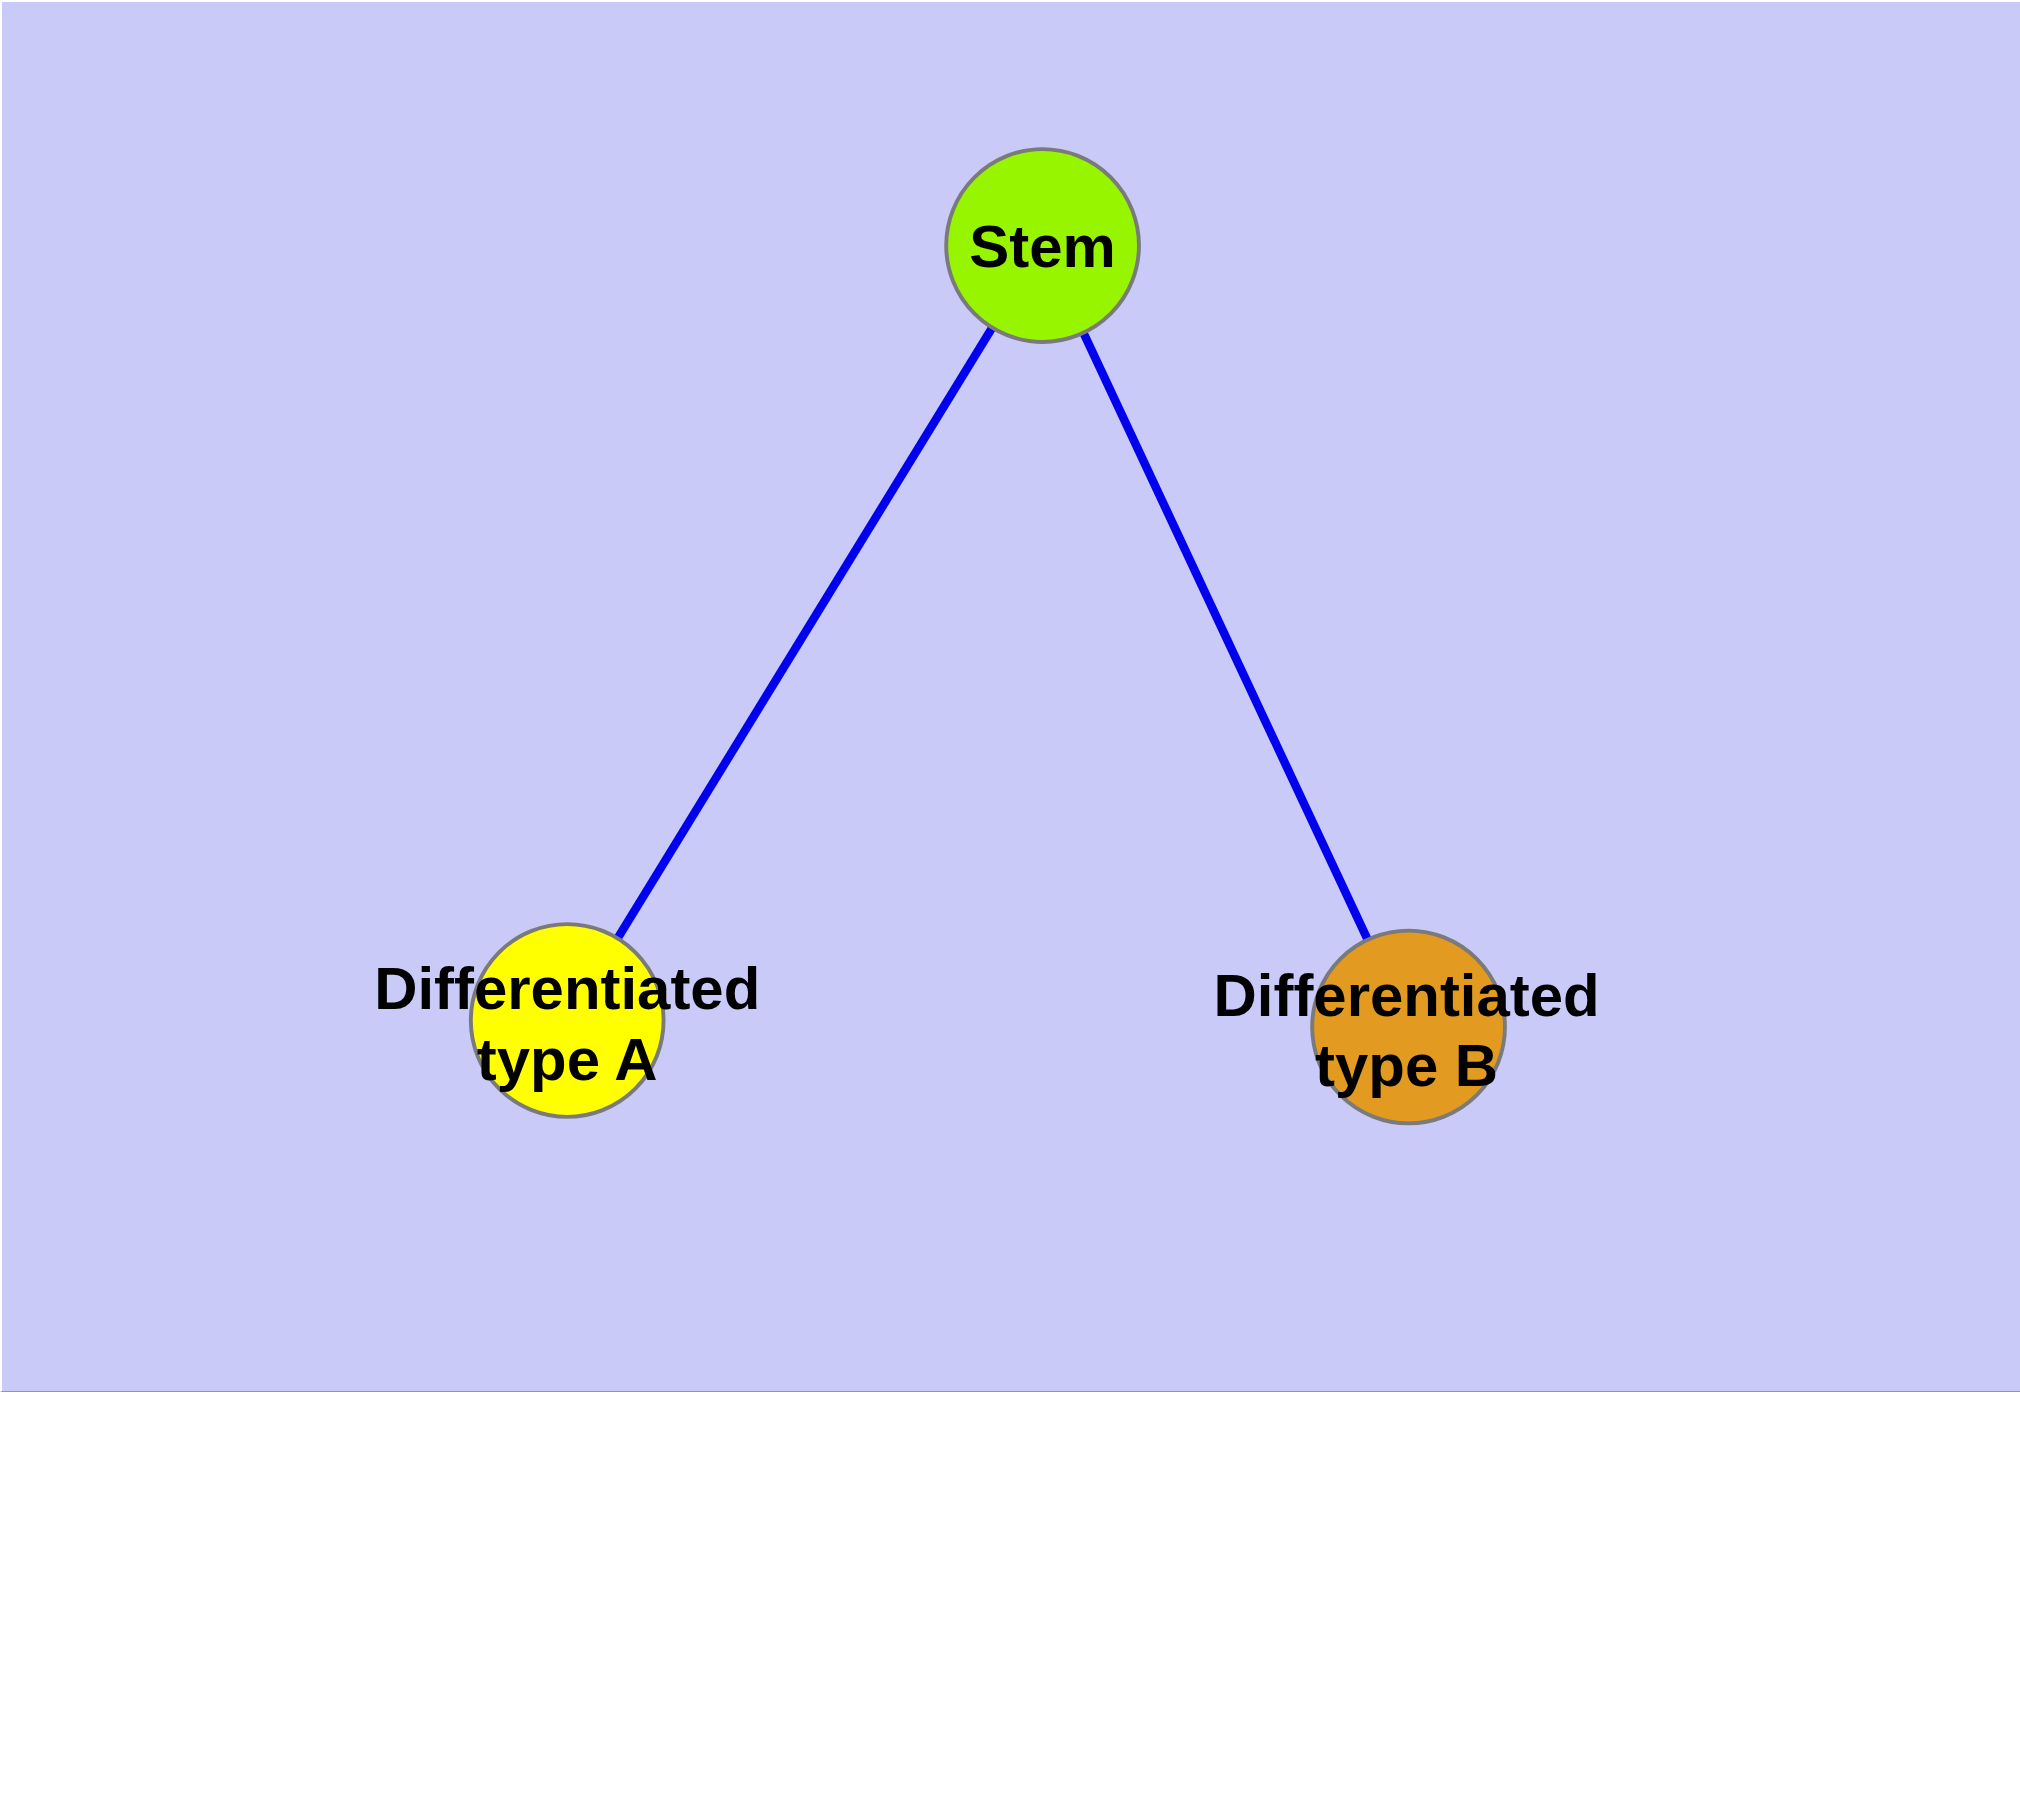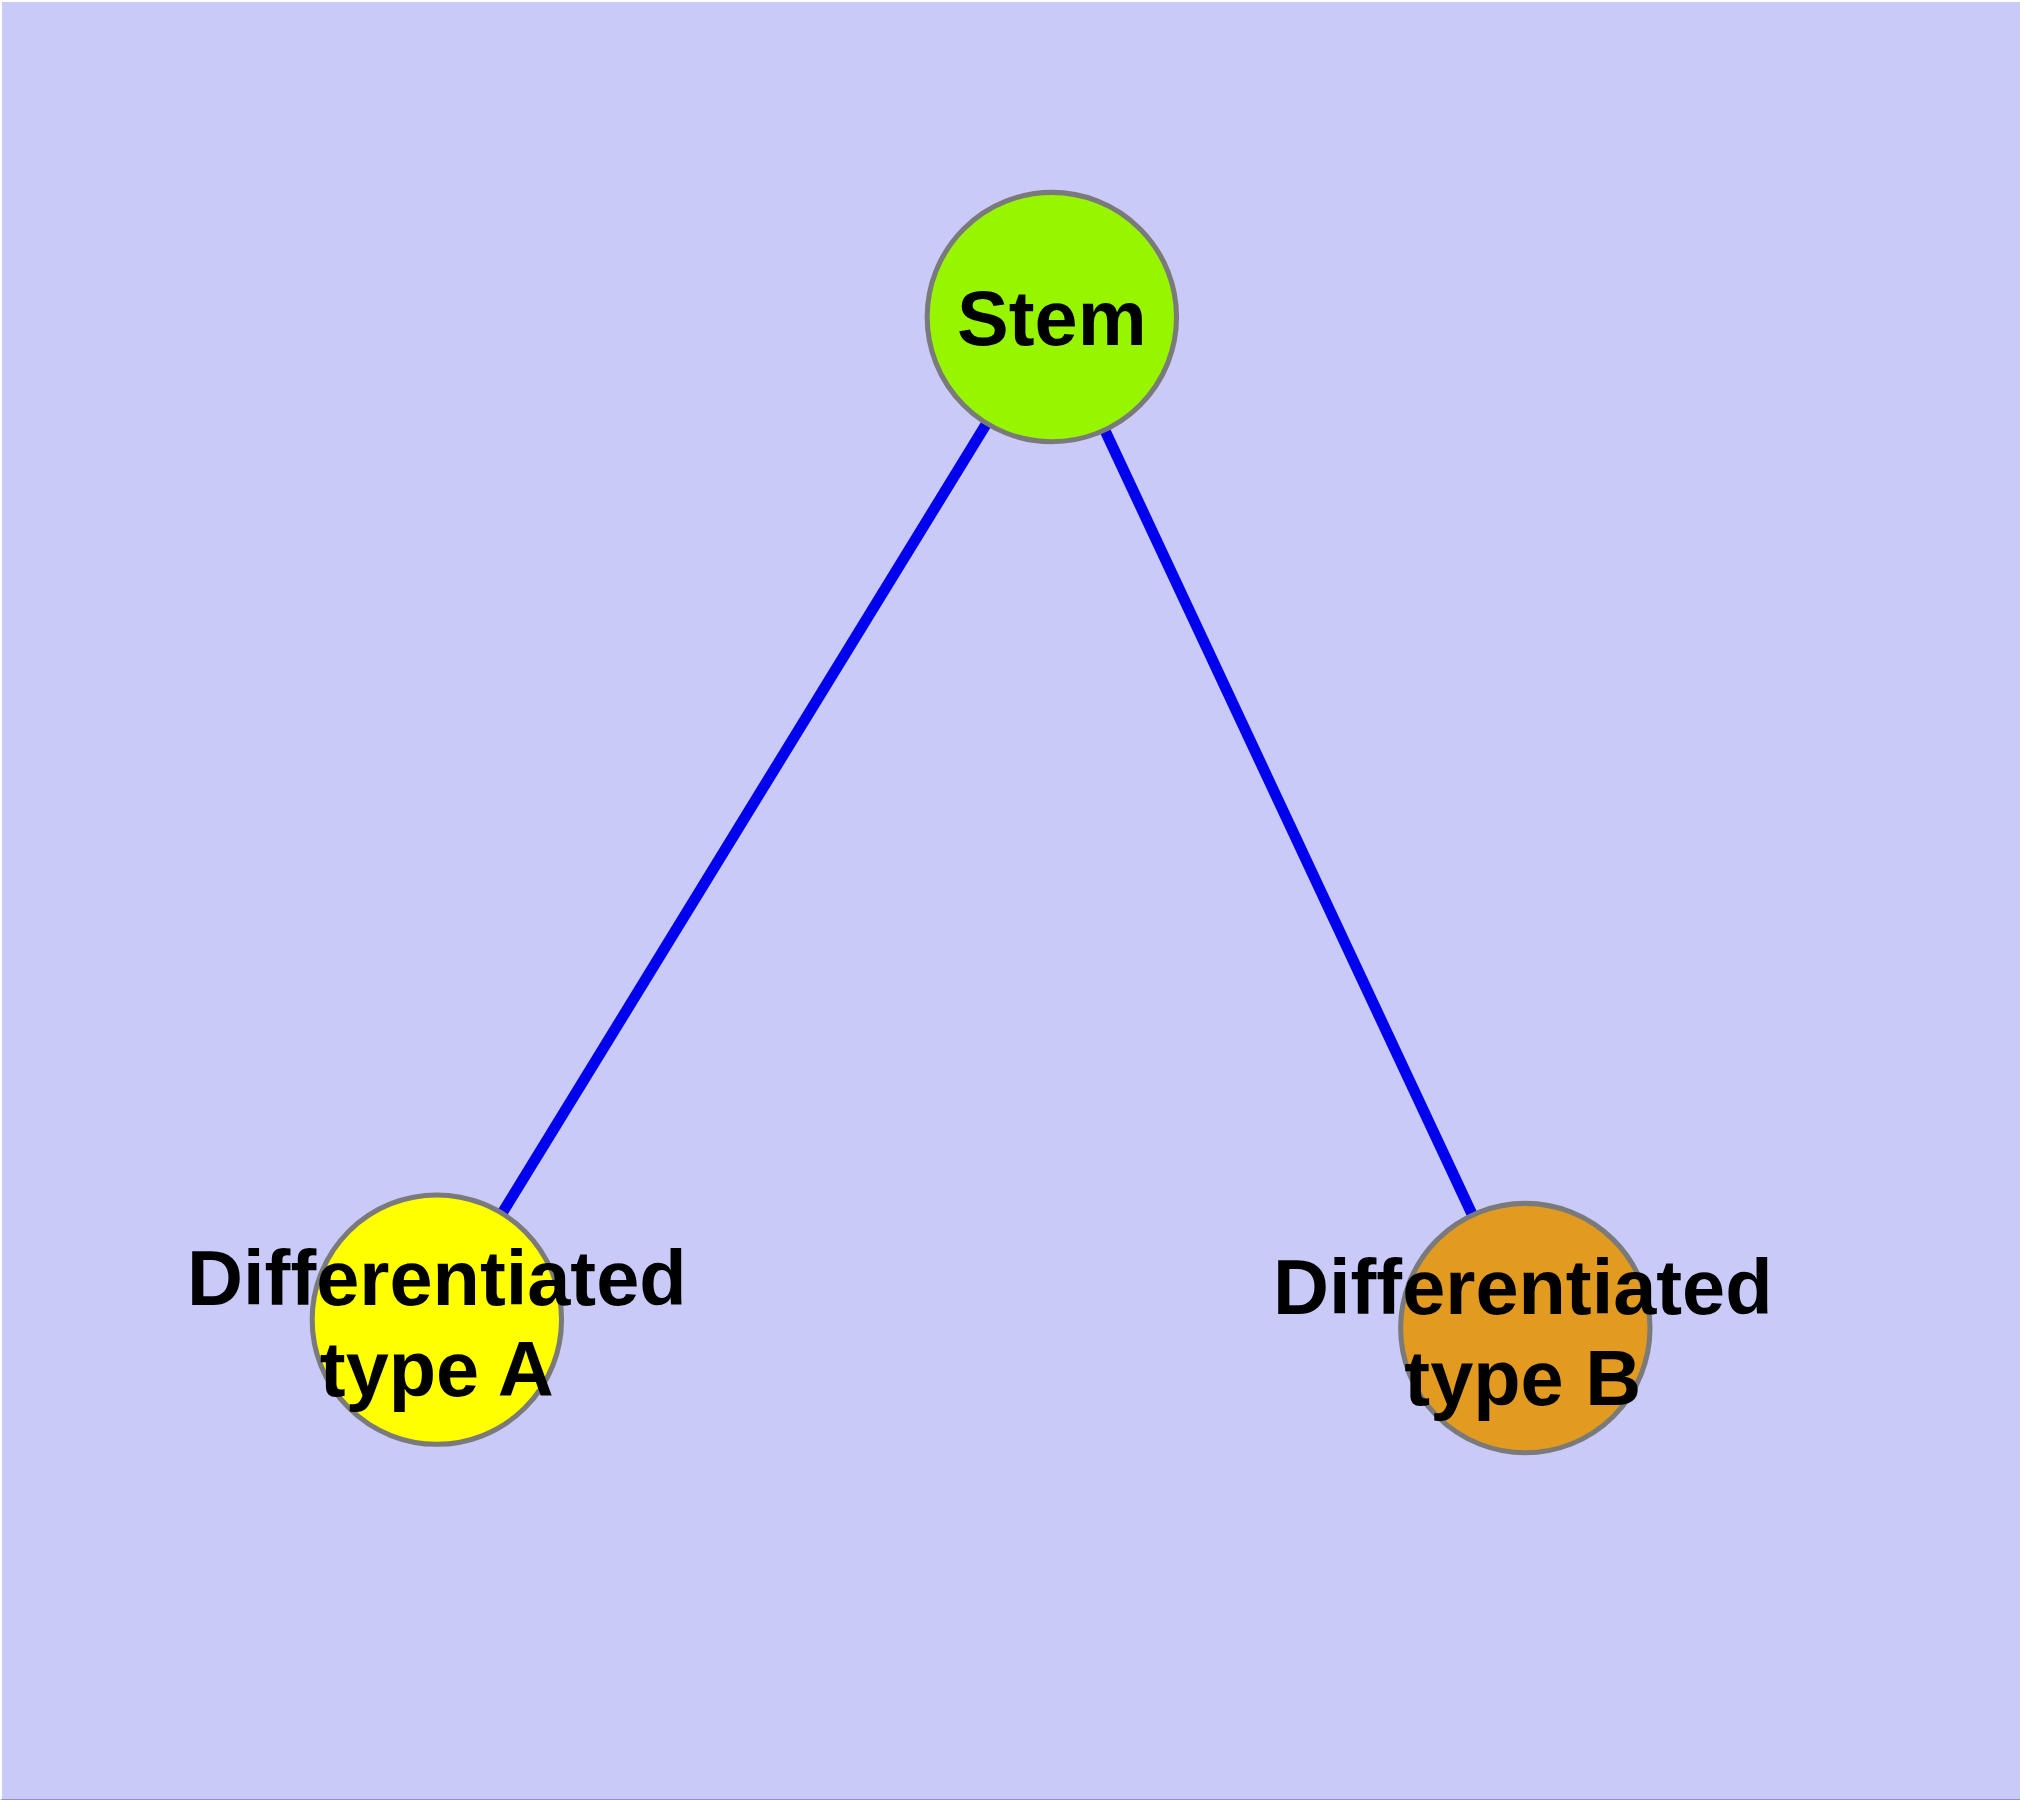--- a/index.html
+++ b/index.html
@@ -3,21 +3,21 @@
 <meta charset="utf-8">
 <style>
   html, body {
     margin: 0;
     padding: 0;
     background: #ffffff;
   }
   .canvas-frame {
     position: relative;
     width: 2021px;
-    height: 1800px;
+    height: 1392px;
     box-sizing: border-box;
     background: #CACAF9;
     border-top: 2.5px solid #ffffff;
     border-left: 2.5px solid #ffffff;
     border-right: 1.7px solid #ffffff;
     border-bottom: 1.7px solid #9191C8;
     overflow: hidden;
   }
   svg.graph {
     position: absolute;

